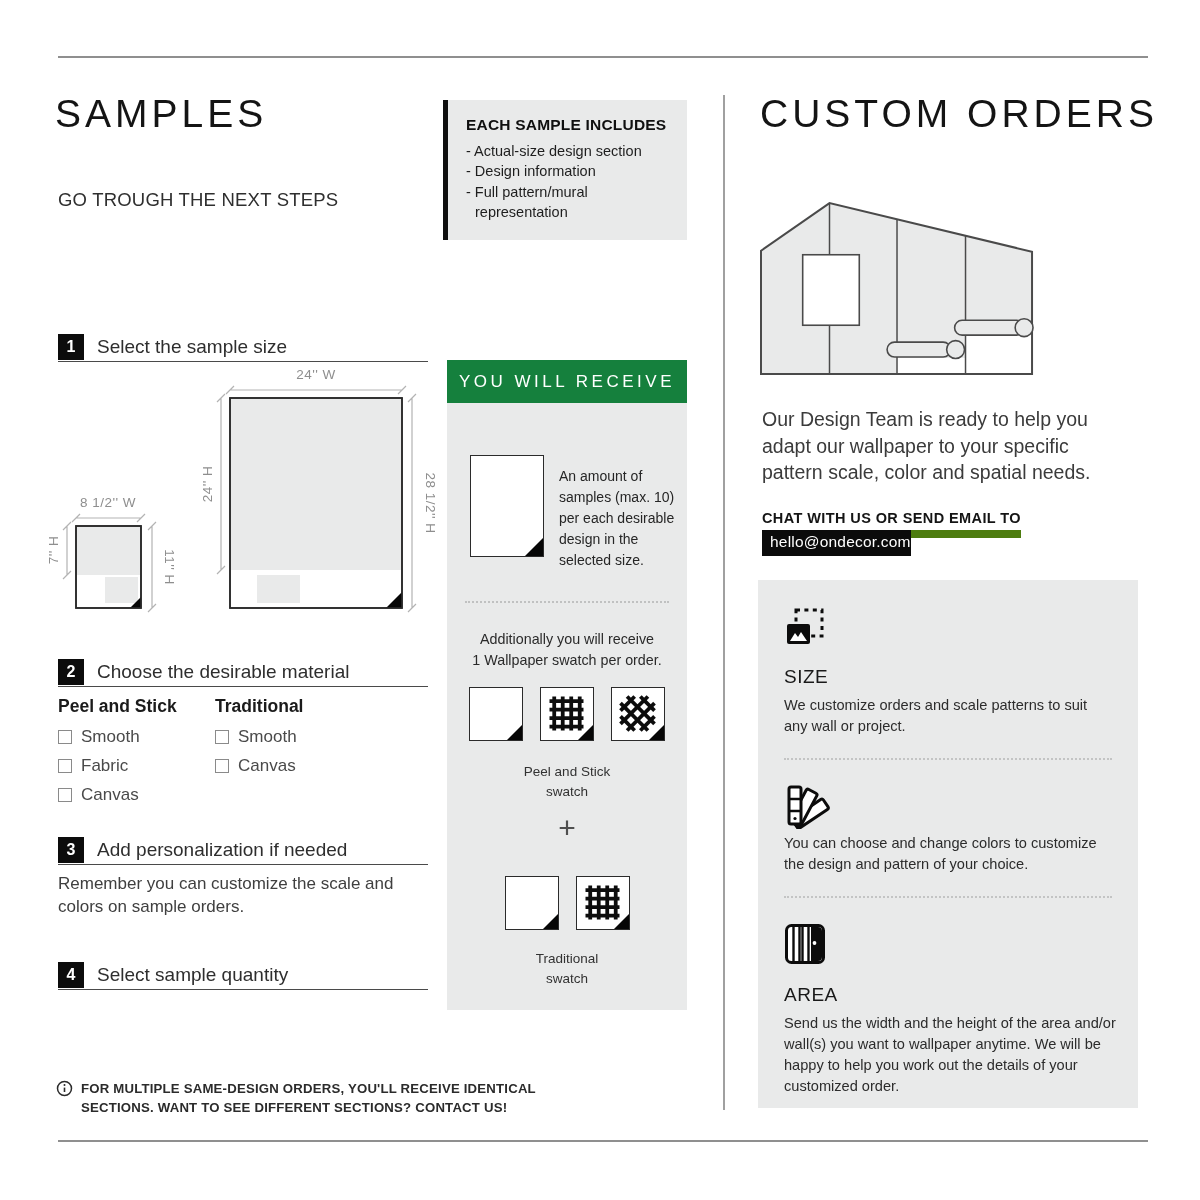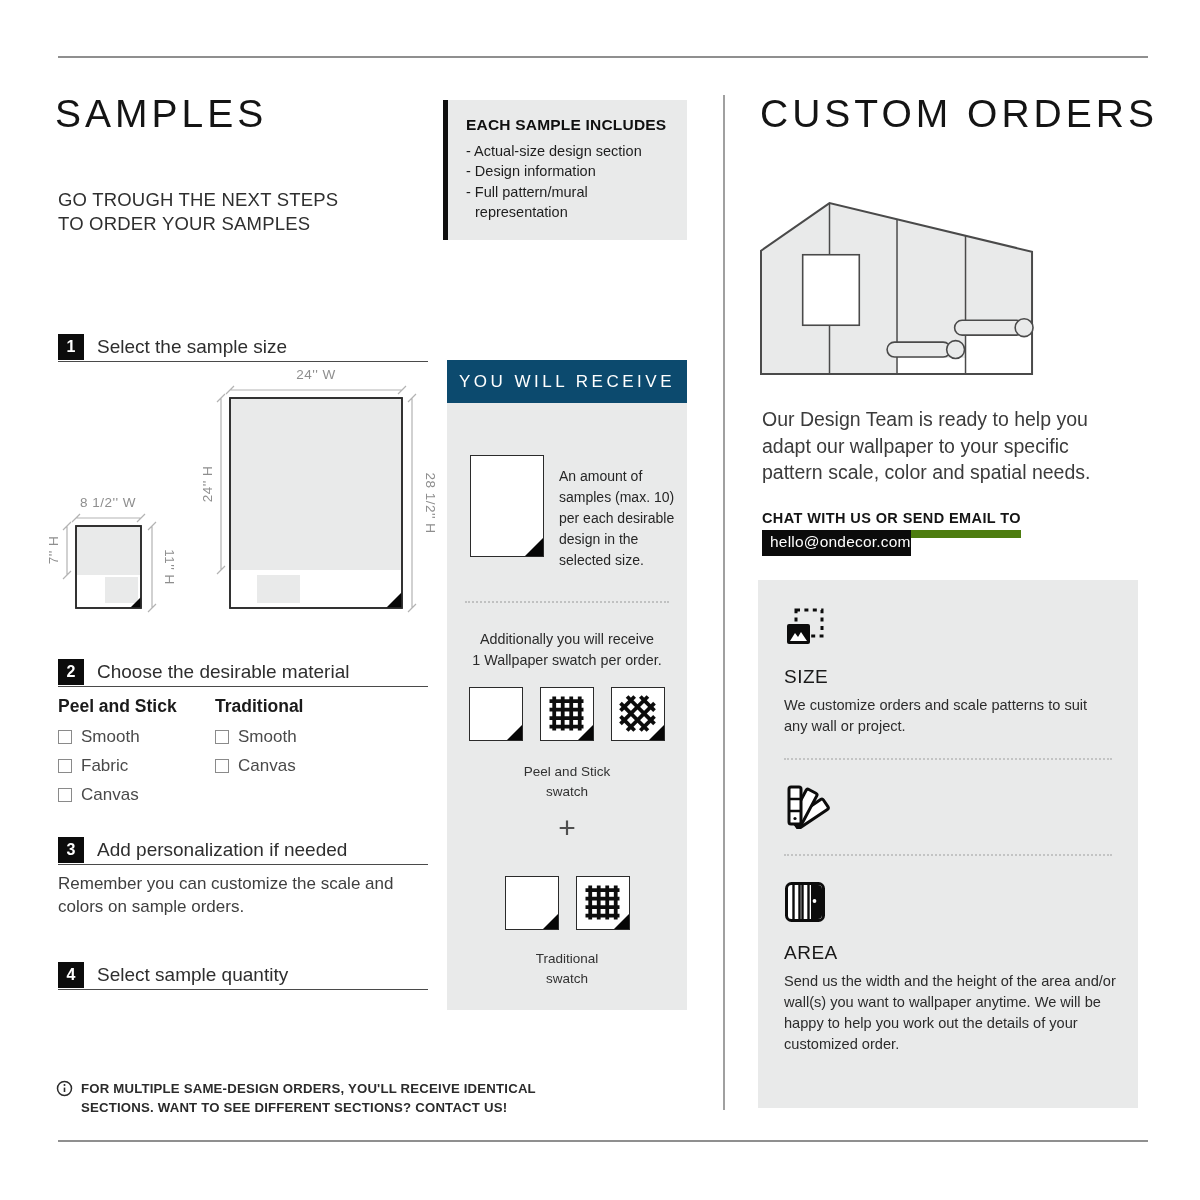--- a/index.html
+++ b/index.html
@@ -27,21 +27,21 @@
 
   .note { display:flex; gap:8px; font-size:13.2px; font-weight:600; color:#2b2b2b; letter-spacing:0.2px; line-height:1.45; }
   .note svg { margin-top:1px; flex:0 0 auto; }
 
   .panel-gray { background:#e9eaea; }
 
   .es-box { box-sizing:border-box; border-left:5px solid #0f0f0f; padding:16px 14px 18px 18px; }
   .es-title { font-size:15.5px; font-weight:700; color:#0f0f0f; margin-bottom:7px; letter-spacing:0.2px; }
   .es-item { font-size:14.5px; font-weight:500; color:#1e1e1e; line-height:1.4; padding-left:9px; text-indent:-9px; }
 
-  .ywr-header { display:flex; align-items:center; justify-content:center; background:#0c4a6e; color:#ffffff;
+  .ywr-header { display:flex; align-items:center; justify-content:center; background:#15803d; color:#ffffff;
                 font-size:17px; font-weight:500; letter-spacing:3.5px; white-space:nowrap; }
 
   .sample-card { background:#fff; border:1.3px solid #2b2b2b; position:relative; }
   .fold::after { content:""; position:absolute; right:0; bottom:0; width:0; height:0;
                  border-left:15px solid transparent; border-bottom:15px solid #060606; }
   .fold-lg::after { border-left-width:18px; border-bottom-width:18px; }
 
   .amount-text { font-size:14px; font-weight:500; color:#262626; line-height:1.5; }
   .dotted { border-top:2px dotted #c0c1c1; height:0; }
   .center-text { text-align:center; }
@@ -72,21 +72,20 @@
 
   <div class="abs rule" style="left:58px; top:56px; width:1090px;"></div>
   <div class="abs rule" style="left:58px; top:1140px; width:1090px;"></div>
 
   <div class="abs vrule" style="left:723px; top:95px; height:1015px;"></div>
 
   <h1 class="abs big-title" style="left:55px; top:92px;">SAMPLES</h1>
 
   <div class="abs intro" style="left:58px; top:188px;">
     <div>GO TROUGH THE NEXT STEPS</div>
-    <div>TO ORDER YOUR SAMPLES</div>
   </div>
 
   <div class="abs step-header" style="left:58px; top:333px; width:370px;">
     <span class="step-num">1</span>
     <span class="step-title">Select the sample size</span>
   </div>
 
   <svg class="abs" style="left:48px; top:360px;" width="388" height="258" viewBox="0 0 388 258">
 
     <g>
@@ -315,20 +314,21 @@
         <rect x="5" y="2" width="12" height="37" rx="2" fill="#ffffff" stroke="#0c0c0c" stroke-width="3"></rect>
       </g>
       <g transform="rotate(28 11 39)">
         <rect x="5" y="2" width="12" height="37" rx="2" fill="#ffffff" stroke="#0c0c0c" stroke-width="3"></rect>
       </g>
       <rect x="5" y="2" width="12" height="37" rx="2" fill="#ffffff" stroke="#0c0c0c" stroke-width="3"></rect>
       <line x1="5" y1="14" x2="17" y2="14" stroke="#0c0c0c" stroke-width="2.5"></line>
       <line x1="5" y1="26" x2="17" y2="26" stroke="#0c0c0c" stroke-width="2.5"></line>
       <circle cx="11" cy="33.5" r="1.6" fill="#0c0c0c"></circle>
     </svg>
+    <div class="feat-body" style="width:332px;">You can choose and change colors to customize the design and pattern of your choice.</div>
     <div class="feat-div"></div>
 
     
     <svg width="42" height="42" viewBox="0 0 42 42">
       <rect x="2.5" y="2.5" width="37" height="37" rx="5" fill="#ffffff" stroke="#0c0c0c" stroke-width="3"></rect>
       <g stroke="#0c0c0c" stroke-width="2.4">
         <line x1="9.5" y1="3.5" x2="9.5" y2="38.5"></line>
         <line x1="15.5" y1="3.5" x2="15.5" y2="38.5"></line>
         <line x1="18.5" y1="3.5" x2="18.5" y2="38.5"></line>
         <line x1="24.5" y1="3.5" x2="24.5" y2="38.5"></line>

